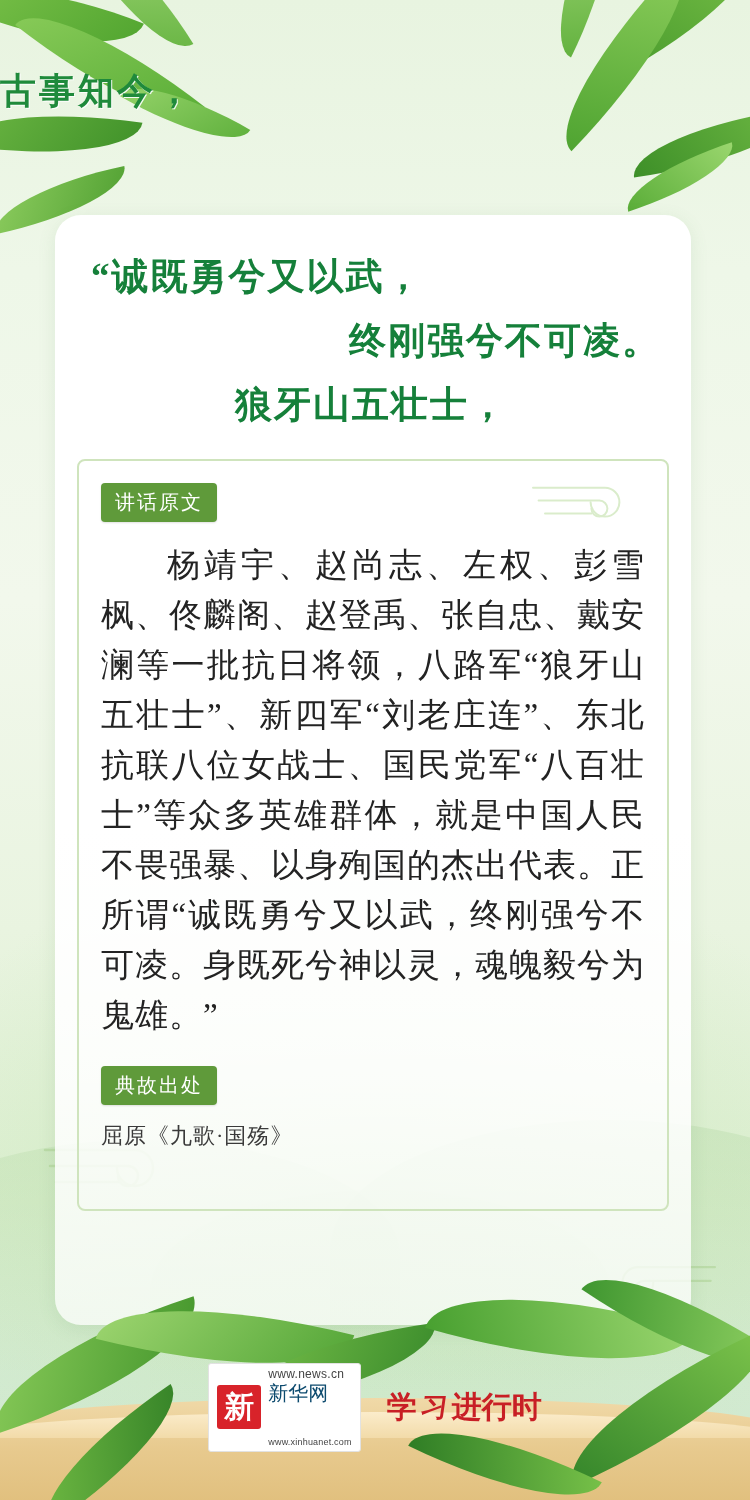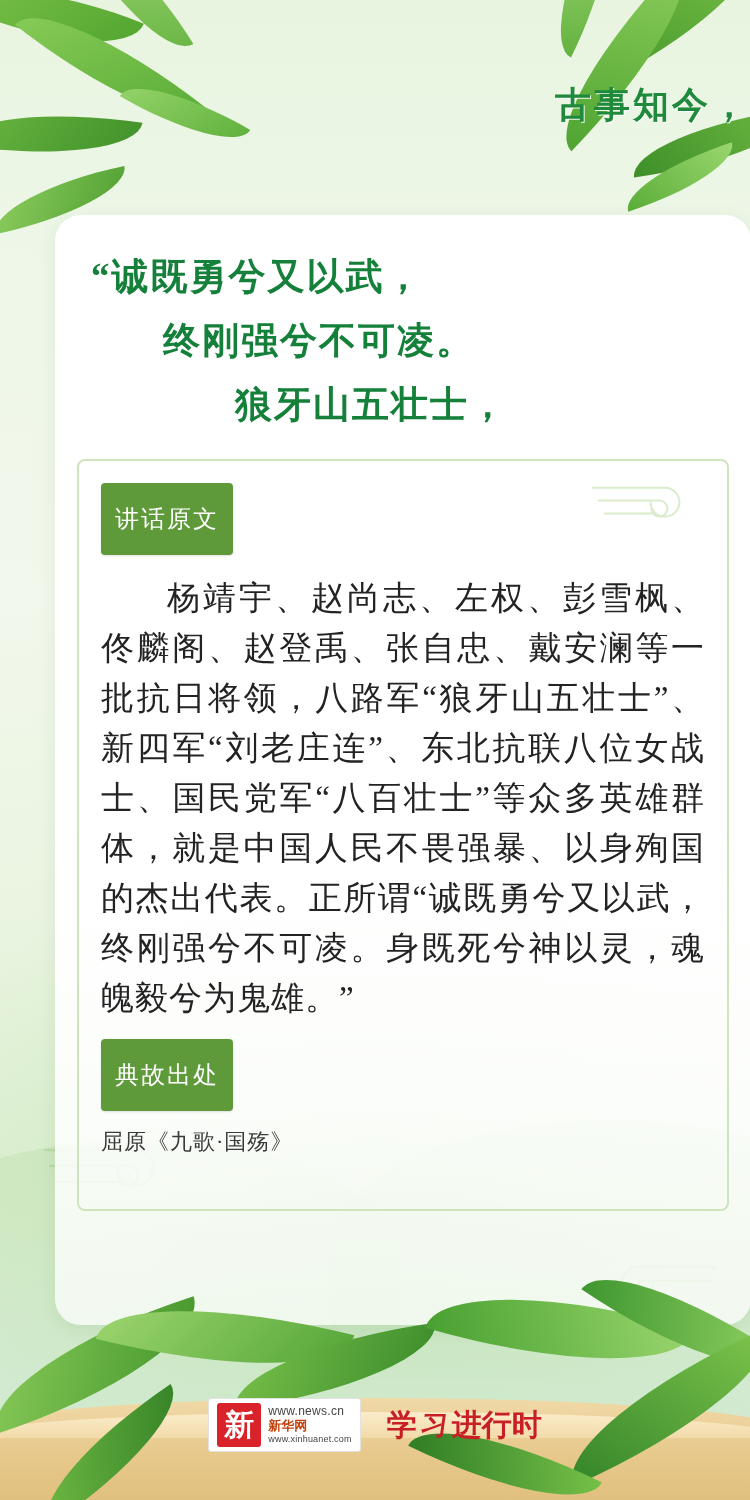--- a/index.html
+++ b/index.html
@@ -56,63 +56,63 @@
   
   .leaf {
     position: absolute;
     border-radius: 100% 0 100% 0;
     transform-origin: center;
   }
 
   
   #title-block {
     position: absolute;
-    top: 80px;
+    top: 66px;
     left: 0;
     width: 750px;
-    text-align: right;
+    text-align: left;
     z-index: 6;
   }
   .title-line {
     font-family: "Liberation Serif", serif;
     font-weight: bold;
     color: #1f8a3b;
     letter-spacing: 3px;
     text-shadow: 1px 1px 0 rgba(255,255,255,.9);
   }
   .title-line1 { font-size: 36px; line-height: 50px; }
   .title-line2 { font-size: 40px; line-height: 56px; }
 
   
   #card {
     position: absolute;
     left: 55px;
     top: 215px;
-    width: 696px;
+    width: 636px;
     height: 1110px;
     background: linear-gradient(180deg, #ffffff 0%, #ffffff 55%, rgba(255,255,255,.90) 78%, rgba(255,255,255,.72) 100%);
     border-radius: 26px;
     box-shadow: 0 4px 18px rgba(90,140,90,.12);
     z-index: 5;
     overflow: hidden;
   }
 
   
   #quote {
     position: relative;
     margin: 30px 30px 0 30px;
     font-family: "Liberation Serif", serif;
     color: #15803a;
     font-weight: bold;
     font-size: 37px;
     line-height: 64px;
     letter-spacing: 2px;
   }
   .q-l1 { text-align: left; padding-left: 6px; }
-  .q-l2 { text-align: left; padding-left: 78px; font-family: Liberation Serif, serif; }
+  .q-l2 { text-align: right; padding-left: 78px; font-family: Liberation Serif, serif; }
   .q-l3 { text-align: left; padding-left: 150px; }
   .q-l4 { text-align: left; padding-left: 222px; }
 
   
   #source {
     margin: 18px 28px 0 28px;
     font-family: "Liberation Serif", serif;
     font-size: 21px;
     line-height: 34px;
     color: #2c2c2c;
@@ -128,39 +128,39 @@
     padding: 22px 22px 26px 22px;
     min-height: 700px;
     background: transparent;
   }
 
   .tag {
     display: inline-block;
     background: #5f9a3a;
     color: #ffffff;
     font-family: "Liberation Serif", serif;
-    font-size: 24px;
+    font-size: 20px;
     letter-spacing: 2px;
-    padding: 20px 14px;
+    padding: 6px 14px;
     border-radius: 4px;
     box-shadow: 0 1px 2px rgba(0,0,0,.12);
   }
 
   #speech-text {
     margin-top: 18px;
     font-family: "Liberation Serif", serif;
     font-size: 33px;
     line-height: 50px;
     color: #232323;
     text-align: justify;
     text-indent: 2em;
     letter-spacing: 1px;
   }
 
-  #source-tag-wrap { margin-top: 16px; }
+  #source-tag-wrap { margin-top: 26px; }
 
   #origin-text {
     margin-top: 14px;
     font-family: "Liberation Serif", serif;
     font-size: 22px;
     line-height: 34px;
     color: #3a3a3a;
     letter-spacing: 1px;
   }
 
@@ -197,22 +197,22 @@
     background: #d8232a;
     color: #ffffff;
     font-family: "Liberation Serif", serif;
     font-weight: bold;
     font-size: 30px;
     display: flex; align-items: center; justify-content: center;
     border-radius: 3px;
   }
   .xh-texts { margin-left: 7px; line-height: 1.15; }
   .xh-url-top { font-size: 12px; color: #444; letter-spacing: .3px; }
-  .xh-name { font-size: 13px; color: #c2410c; font-family: "Liberation Serif", serif; font-weight: bold; }
-  .xh-url-bot { font-size: 9px; color: #444; letter-spacing: .2px; }
+  .xh-name { font-size: 20px; color: #0c4a6e; font-family: "Liberation Serif", serif; font-weight: normal; }
+  .xh-url-bot { font-size: 9px; color: #444; letter-spacing: .2px; margin-top: 32px; }
 
   #study-logo {
     display: flex;
     align-items: center;
     gap: 4px;
   }
   .study-char {
     font-family: "Liberation Serif", serif;
     font-weight: bold;
     color: #c81f25;

